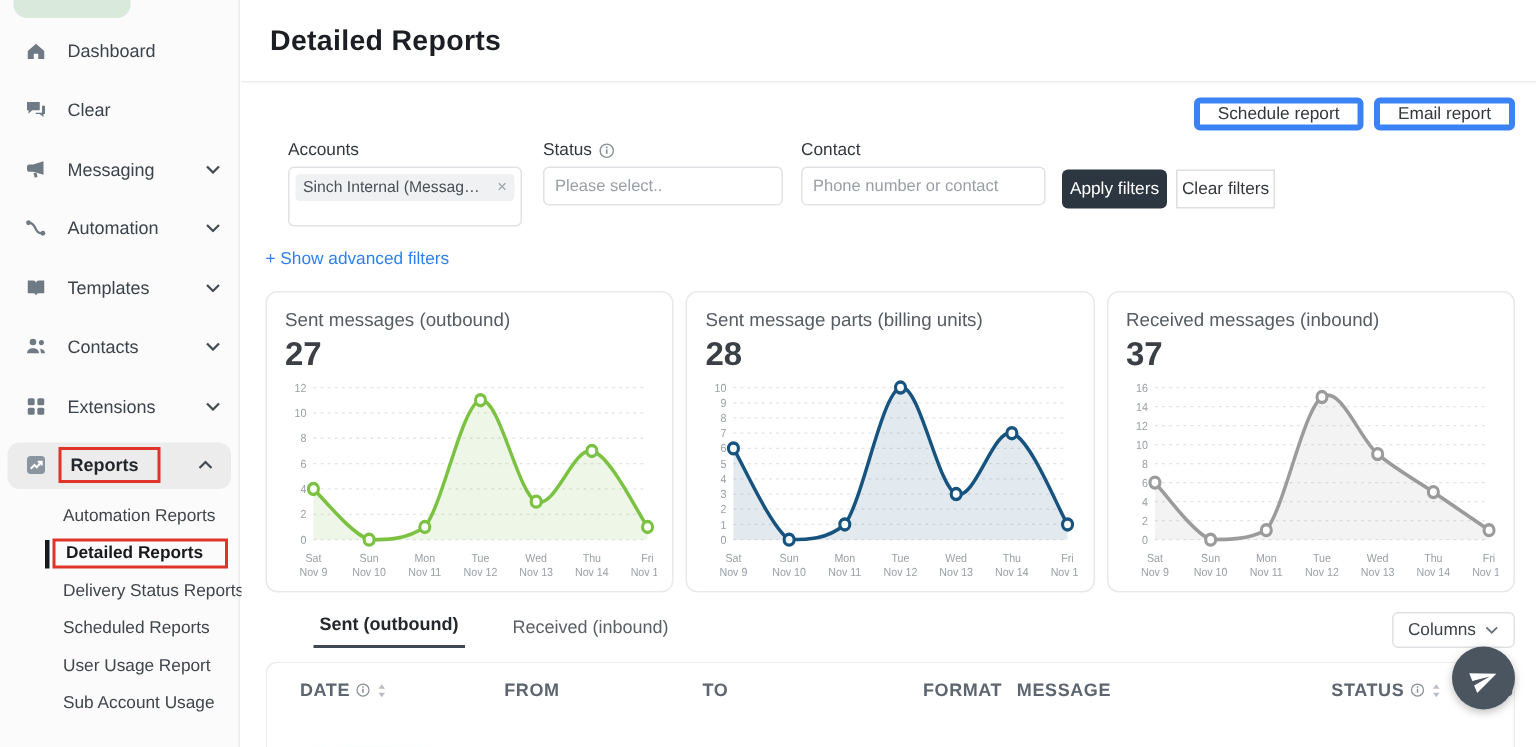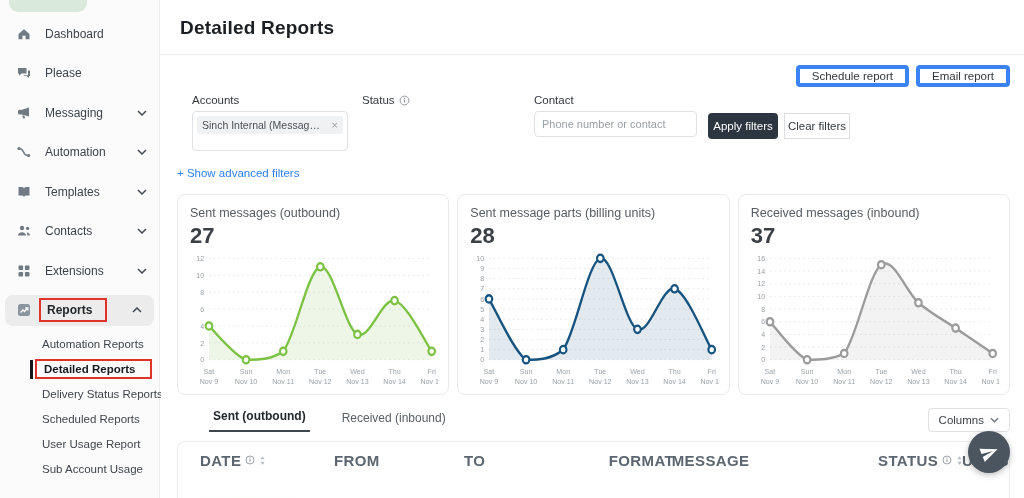--- a/index.html
+++ b/index.html
@@ -70,21 +70,21 @@
   .tabs-row { display:flex; align-items:flex-end; padding:9px 14px 0 16px;margin-left:32px; }
   .tab { padding:5px 4px 7px; font-size:12px; color:#5a6066; cursor:pointer; }
   .tab.first { margin-right:28px; }
   .tab.active { font-weight:700; color:#24282c; border-bottom:2px solid #3f4750; }
   .btn-columns { margin-left:auto; height:24px; border:1px solid #e0e1e4; border-radius:4px;
     background:#fff; padding:0 10px; font-size:11.5px; color:#3c4247; display:flex; align-items:center; gap:6px; cursor:pointer; }
   
   .table-card { margin:9px 14px 0 16px; border:1px solid #ededef; border-bottom:none;
     border-radius:8px 8px 0 0; background:#fff; height:78px; overflow:hidden; }
   .thead { display:flex; align-items:center; height:36px; padding-left:22px;
-    font-size:15px; font-weight:700; color:#5d6670; letter-spacing:0.4px; }
+    font-size:12px; font-weight:700; color:#5d6670; letter-spacing:0.4px; }
   .th { display:flex; align-items:center; gap:4px; cursor:pointer; }
   .th.c1{width:137px;} .th.c2{width:133px;} .th.c3{width:148px;} .th.c4{width:63px;}
   .th.c5{width:211px;} .th.c6{width:84px;} .th.c7{flex:1;}
   .tbody { height:42px;
     background:radial-gradient(ellipse 200px 34px at 70px 100%, rgba(187,226,198,0.55), rgba(255,255,255,0) 72%); }
   
   .fab { position:absolute; right:14px; top:431px; width:42px; height:42px; border-radius:50%;
     background:#4b5560; display:flex; align-items:center; justify-content:center;
     box-shadow:0 2px 6px rgba(0,0,0,0.25); cursor:pointer; }
   .fab svg { transform:rotate(-22deg); }
@@ -104,21 +104,21 @@
         </span>
       <span class="lbl">Dashboard</span>
     </div>
     <div class="nav-item">
       <span class="nicon">
           <svg viewBox="0 0 16 16" width="16" height="16" fill="#6f7a84">
             <path d="M2 3h8.5v5.5H5.5L3 10.8V8.5H2z"></path>
             <path d="M12 5.5h2V11h-1v2l-2.6-2H7.8v-.8H12z"></path>
           </svg>
         </span>
-      <span class="lbl">Please</span>
+      <span class="lbl">Clear</span>
     </div>
     <div class="nav-item">
       <span class="nicon">
           <svg viewBox="0 0 16 16" width="16" height="16" fill="#6f7a84">
             <path d="M13 2.5v9l-7-2H3.5A1.5 1.5 0 0 1 2 8V6.2a1.5 1.5 0 0 1 1.5-1.5H6zM6.3 10.4l.9 3.1 1.9-.6-.8-2.5z"></path>
           </svg>
         </span>
       <span class="lbl">Messaging</span>
       <span class="chev">
           <svg viewBox="0 0 10 6" width="10" height="6">
@@ -248,20 +248,23 @@
       <span class="flabel">
         <span>Status</span>
         <span class="iconflex">
             <svg viewBox="0 0 12 12" width="11" height="11">
               <circle cx="6" cy="6" r="4.8" fill="none" stroke="#8a9097" stroke-width="1"></circle>
               <rect x="5.4" y="5" width="1.2" height="3.2" fill="#8a9097"></rect>
               <rect x="5.4" y="3" width="1.2" height="1.2" fill="#8a9097"></rect>
             </svg>
           </span>
       </span>
+      <div class="field">
+        <span class="placeholder">Please select..</span>
+      </div>
     </div>
     <div class="fgroup g-contact">
       <span class="flabel">Contact</span>
       <div class="field">
         <input type="text" placeholder="Phone number or contact" style="">
       </div>
     </div>
     <button class="btn-apply">Apply filters</button>
     <button class="btn-clear">Clear filters</button>
   </div>

